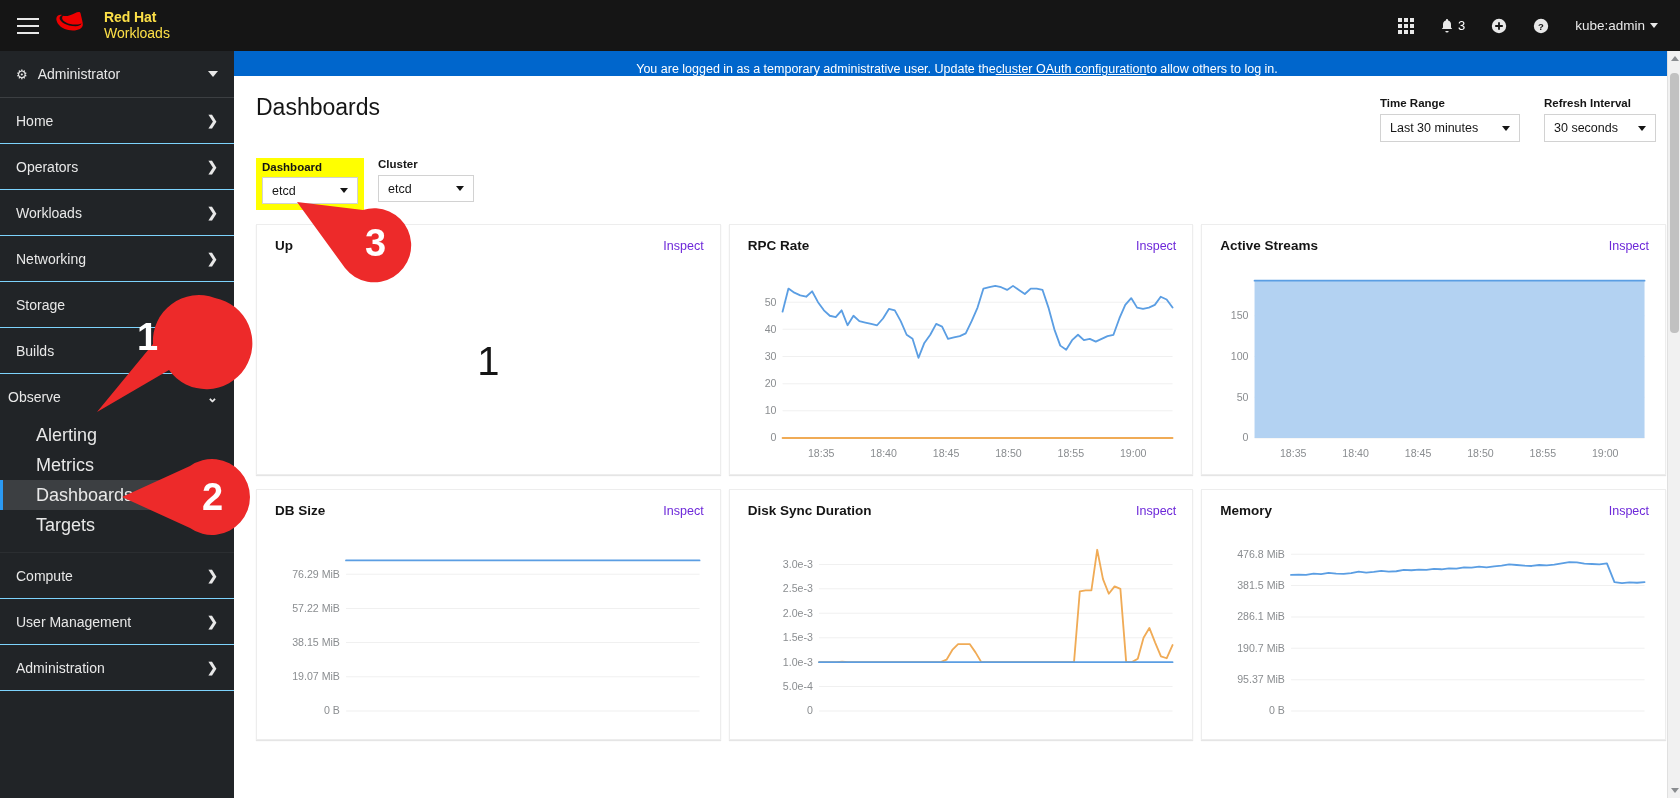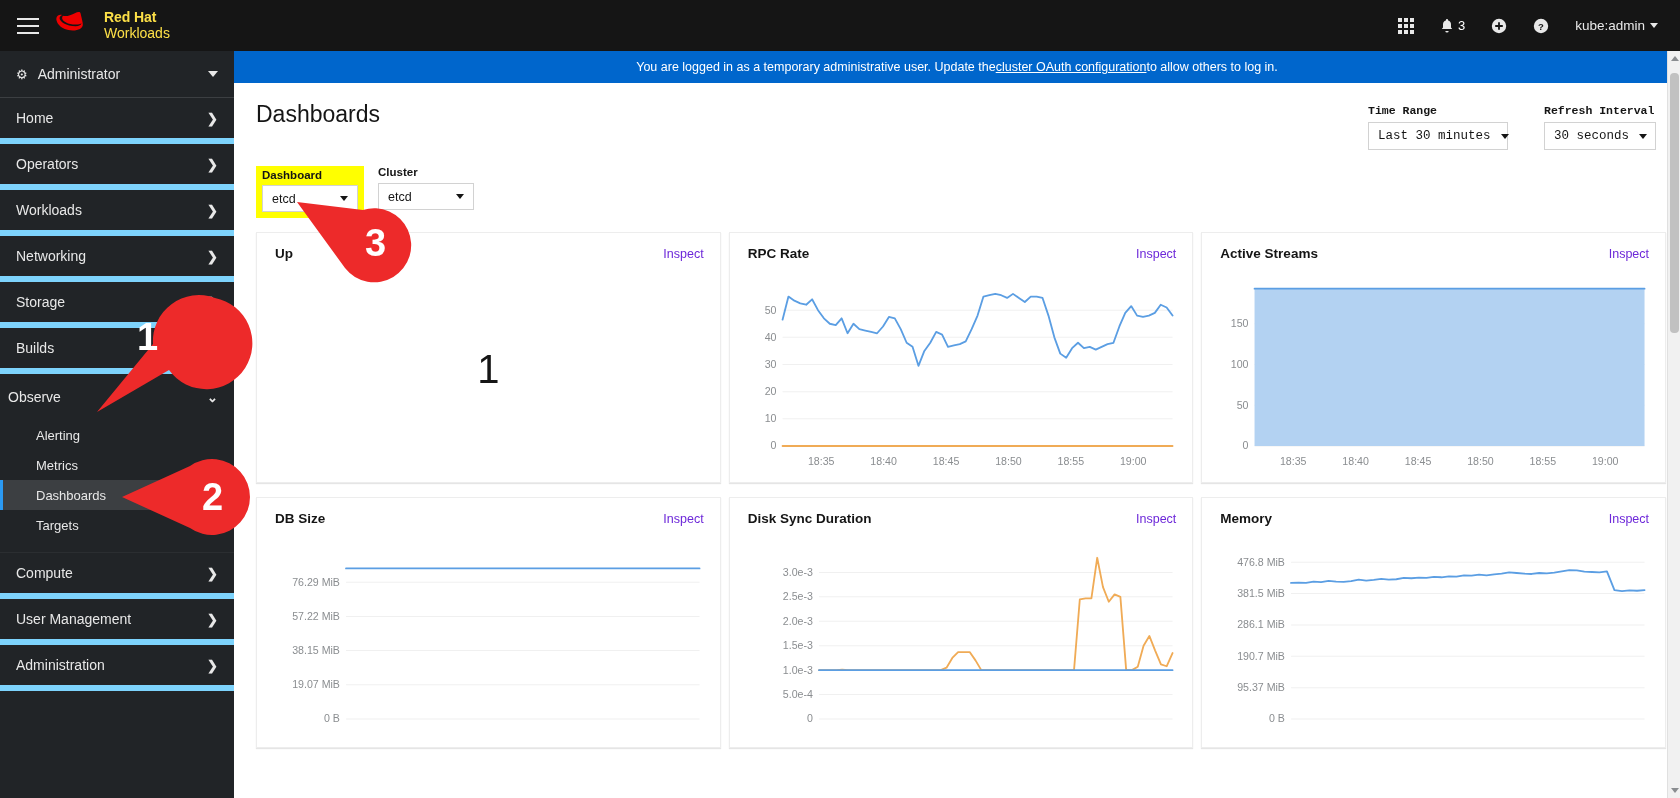--- a/index.html
+++ b/index.html
@@ -52,58 +52,58 @@
     height: 47px; display: flex; align-items: center; padding: 0 16px;
     font-size: 14px; color: #e8e8e8; cursor: pointer;
     border-bottom: 1px solid #3c3f42;
   }
   .persp-icon { margin-right: 10px; font-size: 13px; }
   .persp-caret { margin-left: auto; width: 0; height: 0;
     border-left: 5px solid transparent; border-right: 5px solid transparent;
     border-top: 6px solid #e8e8e8; }
   .nav-item {
     height: 46px; display: flex; align-items: center; padding: 0 16px;
-    font-size: 14px; cursor: pointer; border-bottom: 6px solid #7dd3fc;
+    font-size: 14px; cursor: pointer; border-bottom: 1px solid #7dd3fc;
     color: #e8e8e8;
   }
   .nav-item .chev {
     margin-left: auto; font-size: 13px; font-weight: bold; color: #e8e8e8;
   }
   .nav-item.open { border-bottom: none; padding-left: 8px; }
   .sub-nav { background: #212427; padding-bottom: 6px; }
   .sub-item {
     height: 30px; display: flex; align-items: center;
-    padding-left: 36px; font-size: 13px; color: #e8e8e8; cursor: pointer;
+    padding-left: 36px; font-size: 18px; color: #e8e8e8; cursor: pointer;
     position: relative;
   }
   .sub-item.active { background: #3c3f42; }
   .sub-item.active::before {
     content: ""; position: absolute; left: 0; top: 0; bottom: 0;
     width: 3px; background: #2b9af3;
   }
   .nav-divider { height: 1px; background: #2b2e31; margin: 6px 0 0; }
 
   
   .content {
     position: absolute; top: 51px; left: 234px;
     width: 1446px; height: 747px; background: #fff; overflow: hidden;
   }
   .alert-banner {
-    height: 32px; background: #0066cc; color: #fff;
-    display: flex; align-items: center; justify-content: center;
+    height: 25px; background: #0066cc; color: #fff;
+    display: flex; align-items: flex-end; justify-content: center;
     font-size: 12.5px;
   }
   .alert-banner a { color: #fff; text-decoration: underline; }
   .page-body { padding: 0; position: relative; }
   .page-head {
     display: flex; align-items: flex-start;
     padding: 18px 24px 0 22px;
   }
   .page-title { font-size: 23px; font-weight: 400; color: #151515; }
-  .head-right { margin-left: auto; display: flex; gap: 36px; padding-top: 3px; font-family: Liberation Mono, monospace; }
+  .head-right { margin-left: auto; display: flex; gap: 24px; padding-top: 3px; }
   .field-group { display: flex; flex-direction: column; }
   .field-label { font-size: 11.5px; font-weight: bold; color: #151515; margin-bottom: 5px; }
   .select-box {
     border: 1px solid #d2d2d2; background: #fff; height: 28px;
     display: flex; align-items: center; padding: 12px 9px;
     font-size: 12.5px; color: #151515; cursor: pointer; gap: 10px;
     min-width: 96px;
   }
   .select-box .val { white-space: nowrap; }
   .select-caret {

